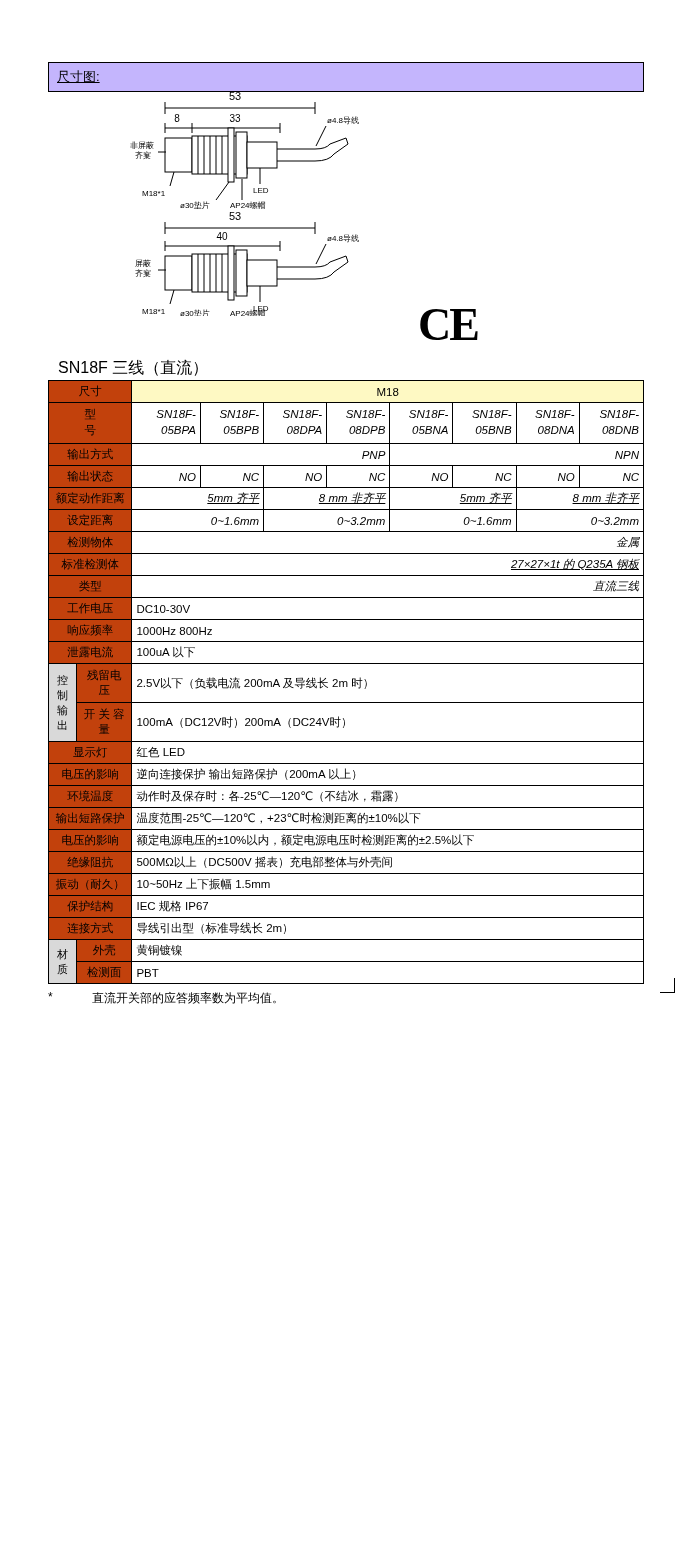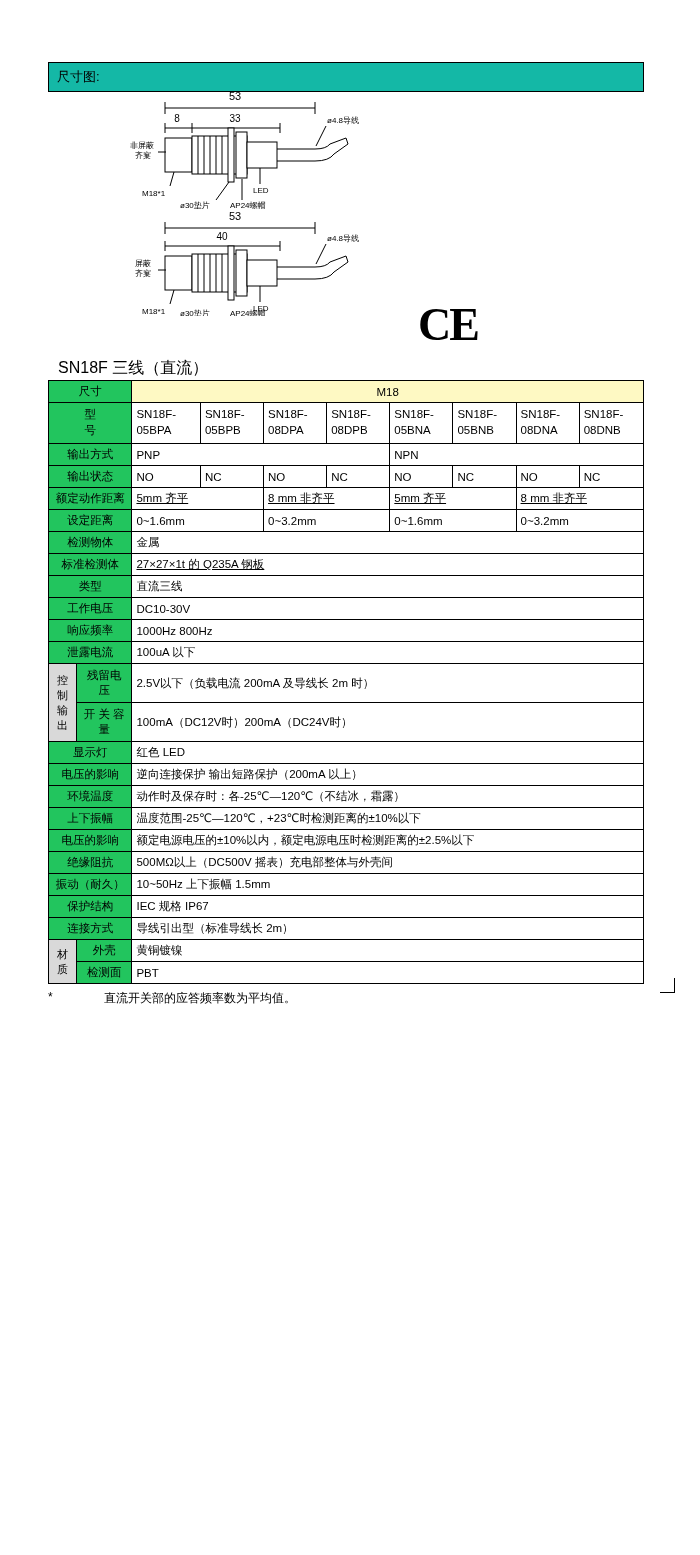--- a/index.html
+++ b/index.html
@@ -7,23 +7,23 @@
     width:700px;height:1555px;
     font-family:"Liberation Sans","DejaVu Sans",sans-serif;
     color:#000;
     position:relative;
   }
   .page{position:relative;width:700px;height:1555px;}
 
   
   .dim-header{
     position:absolute;left:48px;top:62px;width:596px;height:30px;
-    border:1px solid #000;background:#14b8a6;
+    border:1px solid #000;background:#c4b5fd;
     box-sizing:border-box;
-    font-size:13px;line-height:28px;padding-left:8px;
+    font-size:13px;line-height:28px;padding-left:8px;text-decoration:underline;
   }
 
   
   .drawing{
     position:absolute;left:48px;top:76px;width:596px;height:258px;
   }
   .dwg-box{
     position:absolute;left:82px;top:10px;width:290px;height:230px;
   }
   .ce{
@@ -46,31 +46,31 @@
     font-size:11.5px;
     table-layout:fixed;
   }
   table.spec td{
     border:1px solid #000;
     padding:2px 4px;
     vertical-align:middle;
     height:17px;
   }
   .hdr{background:#fef9c3;text-align:center;font-size:11.5px;}
-  .ctr{text-align:left;}
+  .ctr{text-align:right;font-style:italic;}
   .lft{text-align:left;}
-  .lbl{background:#22c55e;text-align:center;width:78px;}
+  .lbl{background:#c2410c;text-align:center;width:78px;}
   .sub{background:#d9d9d9;text-align:center;width:20px;font-size:11px;padding:0;}
   .two-line{line-height:1.35;}
   .u{text-decoration:underline;margin-left:48px;}
   .note{
     position:absolute;left:48px;top:990px;font-size:12px;
   }
   .note .star{position:absolute;left:0;top:0;}
-  .note .txt{margin-left:56px;}
+  .note .txt{margin-left:44px;}
   .corner{
     position:absolute;left:660px;top:978px;width:14px;height:14px;
     border-right:1px solid #000;border-bottom:1px solid #000;
   }
   svg{display:block;}
   text{font-family:"Liberation Sans","DejaVu Sans",sans-serif;}
 </style>
 </head>
 <body>
 
@@ -291,21 +291,21 @@
       <td class="lbl" colspan="2">电压的影响</td>
       <td class="lft" colspan="8">逆向连接保护    输出短路保护（200mA 以上）</td>
     </tr>
 
     <tr>
       <td class="lbl" colspan="2">环境温度</td>
       <td class="lft" colspan="8">动作时及保存时：各-25℃—120℃（不结冰，霜露）</td>
     </tr>
 
     <tr>
-      <td class="lbl" colspan="2">上下振幅</td>
+      <td class="lbl" colspan="2">输出短路保护</td>
       <td class="lft" colspan="8">温度范围-25℃—120℃，+23℃时检测距离的±10%以下</td>
     </tr>
 
     <tr>
       <td class="lbl" colspan="2">电压的影响</td>
       <td class="lft" colspan="8">额定电源电压的±10%以内，额定电源电压时检测距离的±2.5%以下</td>
     </tr>
 
     <tr>
       <td class="lbl" colspan="2">绝缘阻抗</td>

